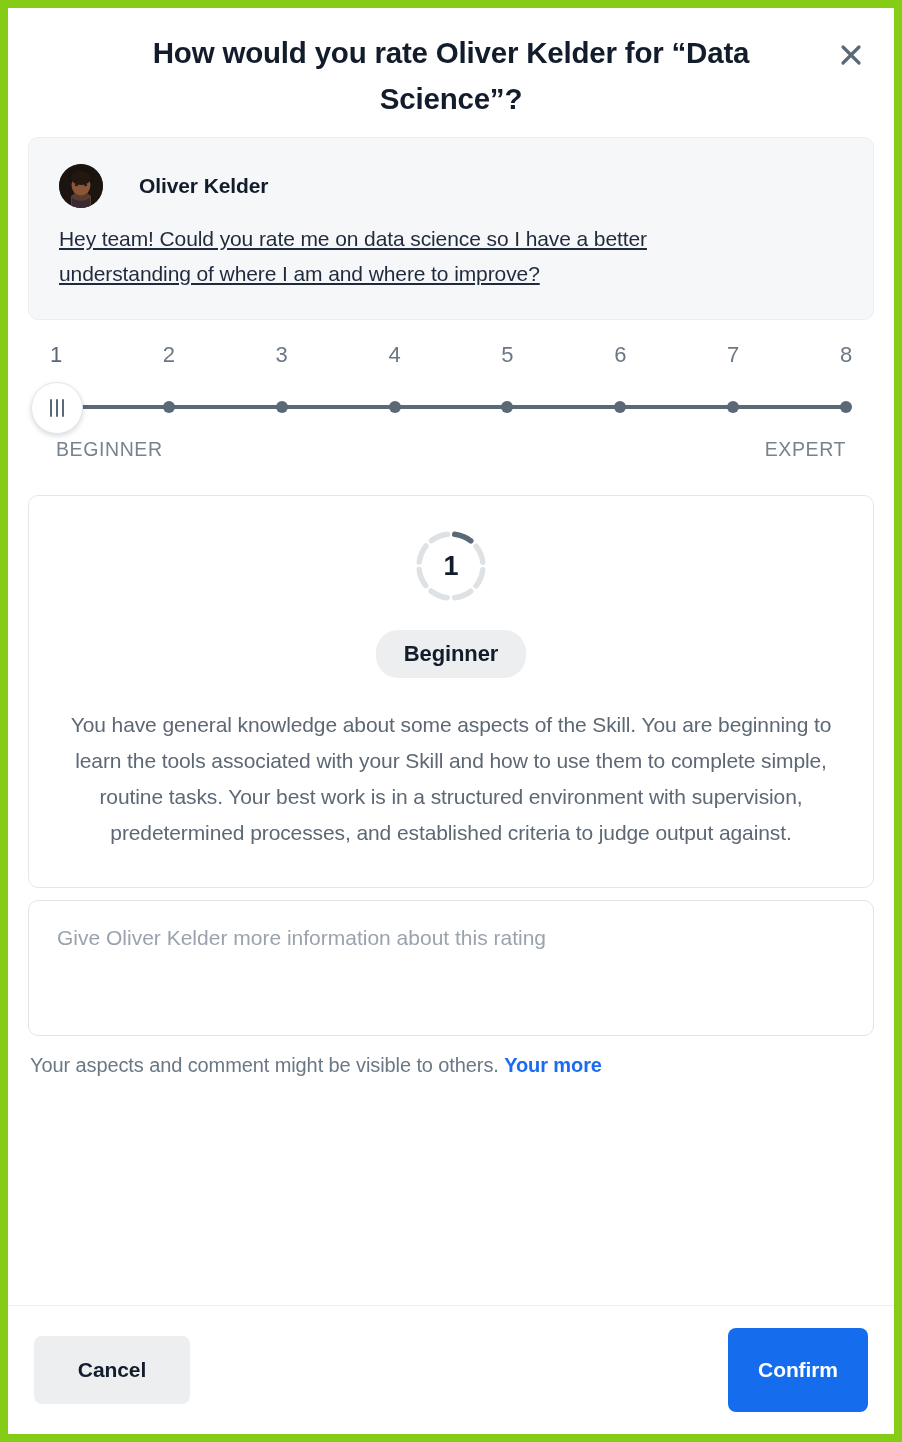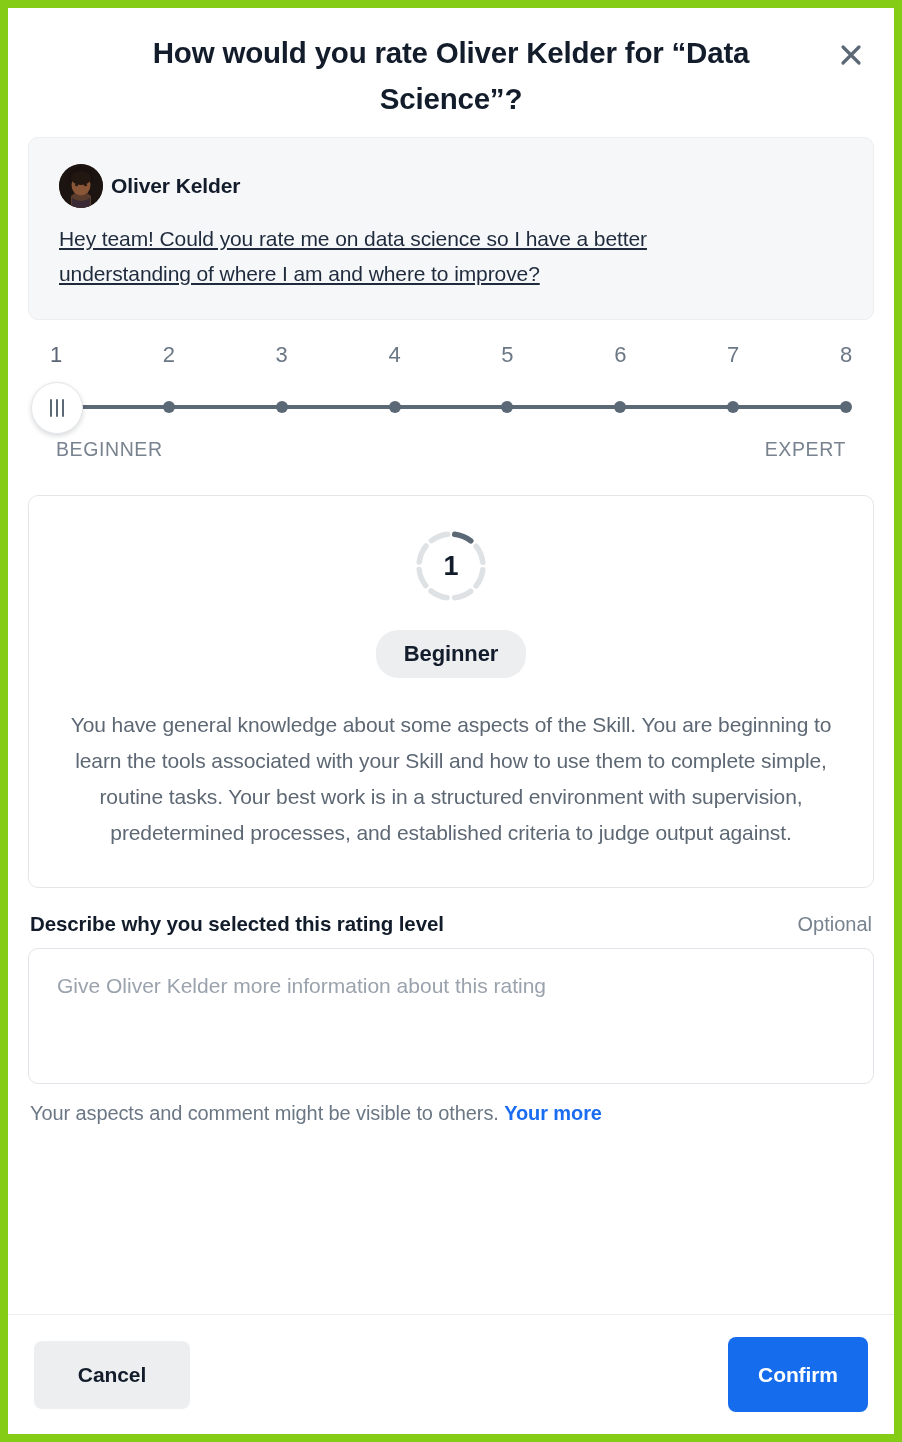--- a/index.html
+++ b/index.html
@@ -67,21 +67,21 @@
     background: #f6f7f8;
     border: 1px solid #eceef0;
     border-radius: 10px;
     padding: 26px 30px 28px 30px;
     box-sizing: border-box;
     margin-top: 1px;
   }
   .msg-top {
     display: flex;
     align-items: center;
-    gap: 8px;
+    gap: 36px;
   }
   .avatar {
     width: 44px;
     height: 44px;
     border-radius: 50%;
     flex: none;
     overflow: hidden;
     position: relative;
     background: #2b1d18;
   }
@@ -303,21 +303,21 @@
   .btn-cancel {
     background: #eceef0;
     color: #121c2b;
     width: 156px;
     height: 68px;
   }
   .btn-confirm {
     background: #156ced;
     color: #ffffff;
     width: 140px;
-    height: 75px;
+    height: 84px;
   }
 </style>
 </head>
 <body>
 
 <div class="modal">
 
   <div class="header">
     <h1 class="title">How would you rate Oliver Kelder for “Data Science”?</h1>
     <button class="close-btn">
@@ -406,24 +406,20 @@
               <circle cx="38" cy="38" r="32" fill="none" stroke="#dfe2e5" stroke-width="5.5" stroke-linecap="round" stroke-dasharray="17.59291886010284 183.46901096964393" stroke-dashoffset="-154.5663585566178"></circle>
               <circle cx="38" cy="38" r="32" fill="none" stroke="#dfe2e5" stroke-width="5.5" stroke-linecap="round" stroke-dasharray="17.59291886010284 183.46901096964393" stroke-dashoffset="-179.69909978533616"></circle>
             </svg>
           <div class="ring-num">1</div>
         </div>
       </div>
       <div class="level-pill">Beginner</div>
       <div class="level-desc">You have general knowledge about some aspects of the Skill. You are beginning to learn the tools associated with your Skill and how to use them to complete simple, routine tasks. Your best work is in a structured environment with supervision, predetermined processes, and established criteria to judge output against.</div>
     </div>
 
-    <div class="field-head">
-      <span class="field-label">Describe why you selected this rating level</span>
-      <span class="field-optional">Optional</span>
-    </div>
     <textarea class="comment-box" placeholder="Give Oliver Kelder more information about this rating" style=""></textarea>
 
     <div class="disclaimer">
       <span>Your aspects and comment might be visible to others.</span>
       <a href="#">Your more</a>
     </div>
   </div>
 
   <div class="footer">
     <button class="btn btn-cancel">Cancel</button>

